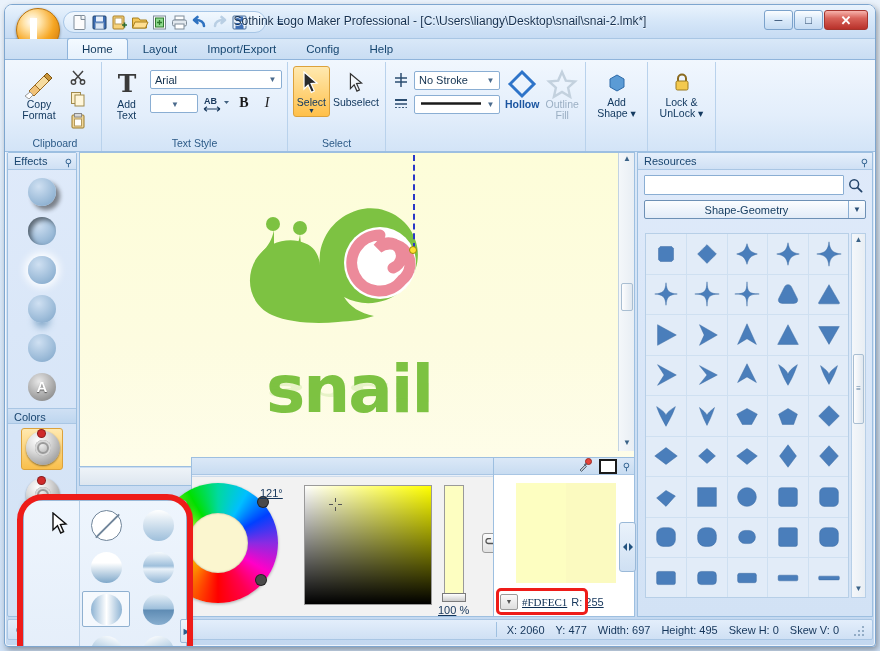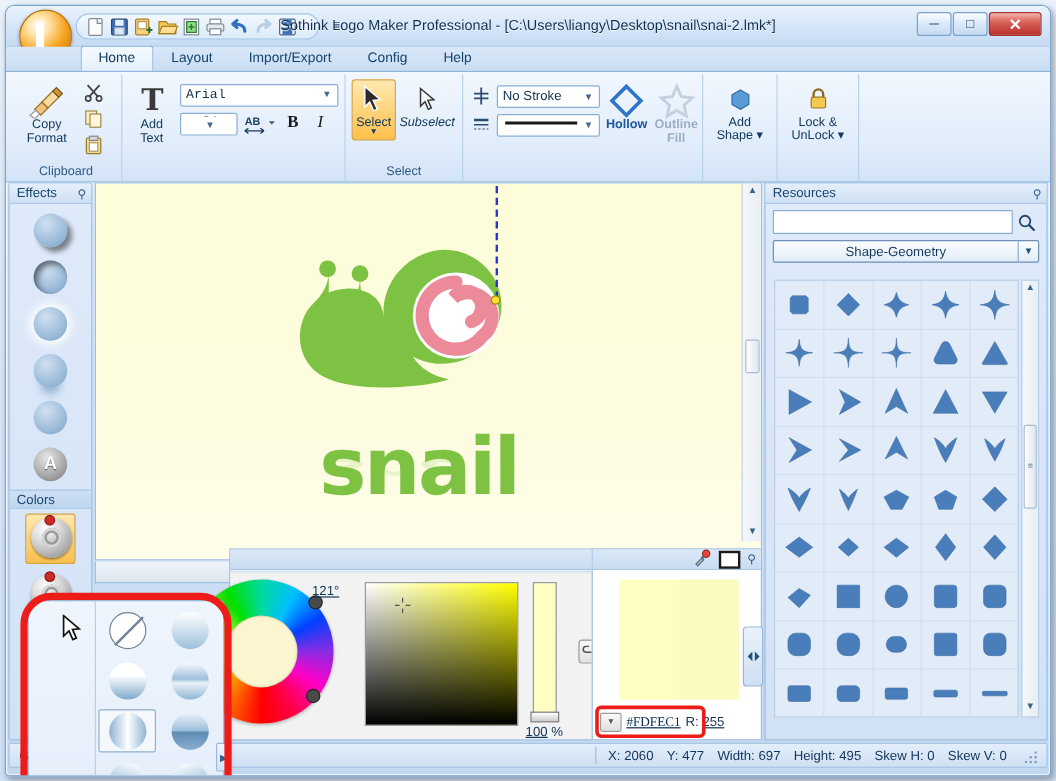--- a/index.html
+++ b/index.html
@@ -475,21 +475,21 @@
     <div class="group" style="width:186px;">
       <div class="group-body">
         <div class="bigbtn" style="width:40px;">
           <svg width="26" height="30" viewBox="0 0 26 30">
                 <text x="13" y="23" font-family="DejaVu Serif, serif" font-size="25" font-weight="bold" text-anchor="middle" fill="#3a3a3a">T</text>
               </svg>
           <span>Add</span>
           <span>Text</span>
         </div>
         <div style="display:flex;flex-direction:column;gap:4px;padding-top:4px;">
-          <div class="combo" style="width:132px;font-family:Liberation Mono, monospace;">
+          <div class="combo" style="width:132px;">
             <span class="txt">Arial</span>
             <span class="arr">▼</span>
           </div>
           <div class="tool-row">
             <div class="combo" style="width:48px;flex-direction:column;">
               <span class="txt">24</span>
               <span class="arr">▼</span>
             </div>
             <div class="smallbtn" style="width:30px;">
               <svg width="28" height="20" viewBox="0 0 28 20">
@@ -500,32 +500,33 @@
             </div>
             <div class="smallbtn" style="display:flex;align-items:center;justify-content:center;font-weight:bold;font-family:'Liberation Serif',serif;font-size:14px;color:#1a1a1a;">
               <span>B</span>
             </div>
             <div class="smallbtn" style="display:flex;align-items:center;justify-content:center;font-style:italic;font-family:'Liberation Serif',serif;font-size:14px;color:#1a1a1a;">
               <span>I</span>
             </div>
           </div>
         </div>
       </div>
+      <div class="group-title">Text Style</div>
     </div>
 
     <div class="group" style="width:98px;">
       <div class="group-body" style="gap:2px;">
         <div class="bigbtn sel" style="width:44px;">
           <svg width="28" height="28" viewBox="0 0 28 28">
                 <path d="M7 3l13 11-6 .6 3.4 7.4-3 1.4-3.3-7.4L7 20z" fill="#2b2b2b" stroke="#fff" stroke-width="1.2"></path>
               </svg>
           <span>Select</span>
           <span style="font-size:7px;line-height:6px;">▼</span>
         </div>
-        <div class="bigbtn" style="width:50px;font-style:italic;">
+        <div class="bigbtn" style="width:50px;">
           <svg width="26" height="28" viewBox="0 0 28 28">
                 <path d="M8 4l12 10-5.4.6 3.1 6.8-2.7 1.3-3-6.8L8 20z" fill="#f2f6fa" stroke="#333" stroke-width="1.3"></path>
               </svg>
           <span>Subselect</span>
         </div>
       </div>
       <div class="group-title">Select</div>
     </div>
 
     <div class="group" style="width:200px;">
@@ -557,21 +558,21 @@
               <span class="arr">▼</span>
             </div>
           </div>
         </div>
         <div class="bigbtn" style="width:42px;color:#1b55a0;font-weight:bold;">
           <svg width="32" height="30" viewBox="0 0 32 30">
                 <path d="M16 3l12 12-12 12L4 15z" fill="none" stroke="#2e74c9" stroke-width="3"></path>
               </svg>
           <span>Hollow</span>
         </div>
-        <div class="bigbtn" style="width:44px;color:#9bafc3;font-weight:bold;">
+        <div class="bigbtn" style="width:44px;color:#9bafc3;">
           <svg width="32" height="30" viewBox="0 0 32 30">
                 <path d="M16 3l3.8 8.6 9.2.9-6.9 6.2 2 9.1-8.1-4.8-8.1 4.8 2-9.1L3 12.5l9.2-.9z" fill="none" stroke="#c3d1de" stroke-width="2.4"></path>
               </svg>
           <span>Outline</span>
           <span>Fill</span>
         </div>
       </div>
     </div>
 
     <div class="group" style="width:62px;">

